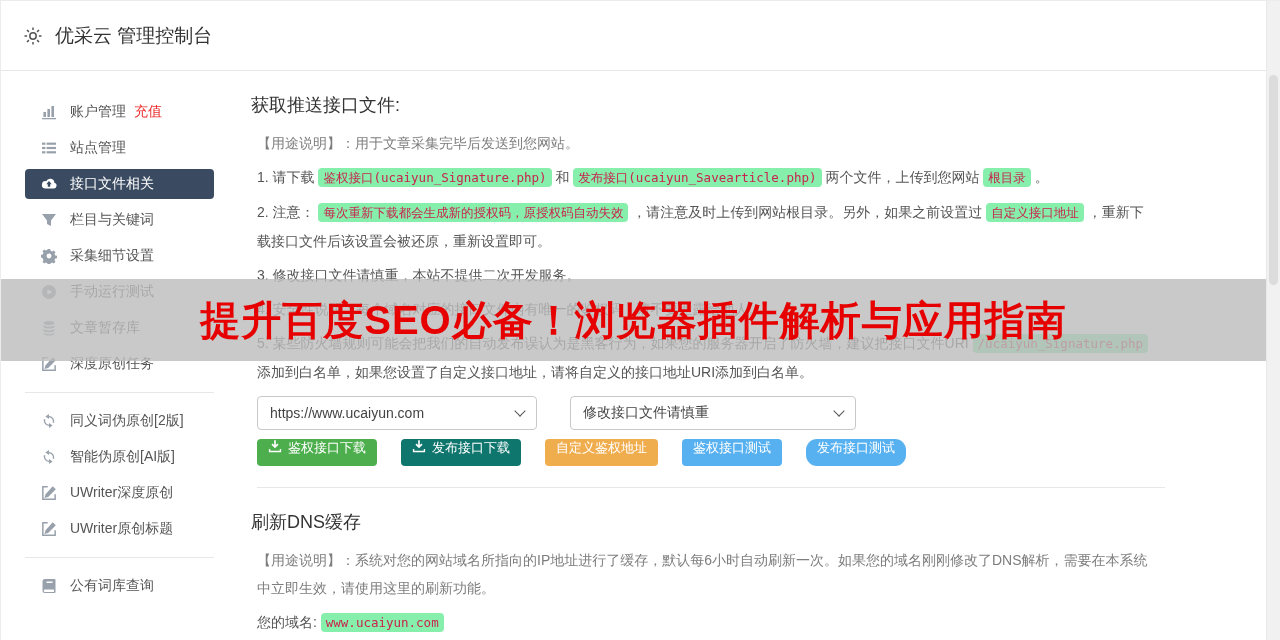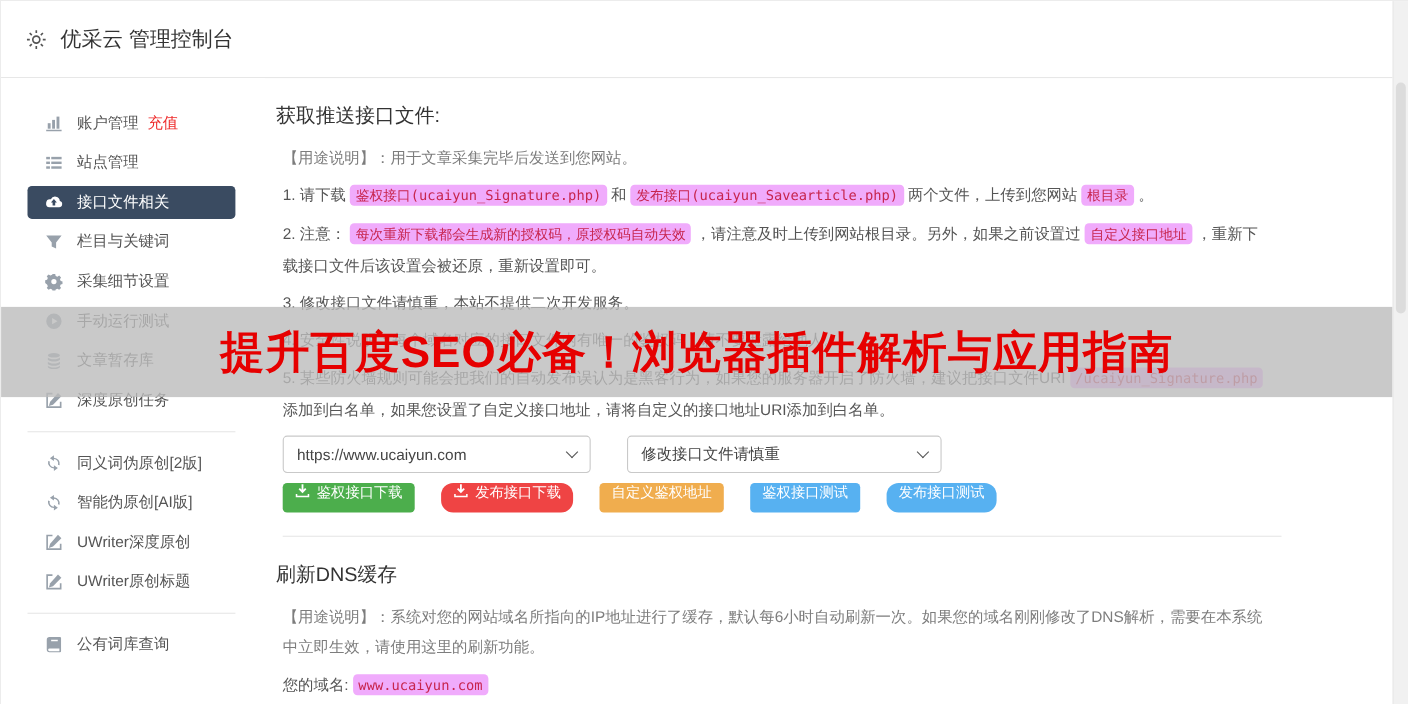--- a/index.html
+++ b/index.html
@@ -30,21 +30,21 @@
   nav#sidebar .sb-divider{border:none;border-top:1px solid #e7e7e7;margin:10px 27px 10px 24px;}
   .badge{margin-left:8px;font-size:14px;}
 
   
   main{position:absolute;left:240px;top:70px;width:1026px;bottom:0;box-sizing:border-box;
        padding:22px 110px 0 16px;}
   main h2{font-size:18px;font-weight:400;color:#333;margin:0 0 12px -6px;}
   main h2.second{margin-top:22px;}
   p.usage{margin:4px 0 2px;font-size:14px;color:#7d7d7d;line-height:28px;}
   p.line{margin:6px 0;font-size:14px;color:#555;line-height:28px;}
-  code{font-family:"DejaVu Sans Mono",monospace;font-size:12.5px;color:#c7254e;background:#f0abfc;
+  code{font-family:"DejaVu Sans Mono",monospace;font-size:12.5px;color:#c7254e;background:#86efac;
        padding:2px 5px;border-radius:4px;}
 
   .selrow{display:flex;margin-top:10px;}
   .select{height:34px;border:1px solid #c9c9c9;border-radius:4px;background:#fff;display:flex;
           align-items:center;justify-content:space-between;padding:0 12px;font-size:14px;color:#444;
           box-sizing:border-box;cursor:pointer;}
   .select.sel1{width:280px;margin-right:33px;}
   .select.sel2{width:286px;}
   .chev{width:7px;height:7px;border-right:1.6px solid #555;border-bottom:1.6px solid #555;
         transform:rotate(45deg);margin-top:-4px;flex:none;}
@@ -238,21 +238,21 @@
     <div class="btnrow" id="btnrow">
         <button class="btn" style="background: rgb(76, 174, 76);">
           <span class="dl">
             <svg viewBox="0 0 16 16" fill="none" stroke="currentColor" stroke-width="1.9">
               <path d="M8 1.5v7.3M4.6 5.9L8 9.3l3.4-3.4"></path>
               <path d="M1.8 11.5v2.7h12.4v-2.7" stroke-width="1.6"></path>
             </svg>
           </span>
           <span>鉴权接口下载</span>
         </button>
-        <button class="btn" style="background: #ef4444; border-radius: 11px;">
+        <button class="btn" style="background: #0f766e;">
           <span class="dl">
             <svg viewBox="0 0 16 16" fill="none" stroke="currentColor" stroke-width="1.9">
               <path d="M8 1.5v7.3M4.6 5.9L8 9.3l3.4-3.4"></path>
               <path d="M1.8 11.5v2.7h12.4v-2.7" stroke-width="1.6"></path>
             </svg>
           </span>
           <span>发布接口下载</span>
         </button>
         <button class="btn" style="background: rgb(240, 173, 78);">
           <span>自定义鉴权地址</span>

